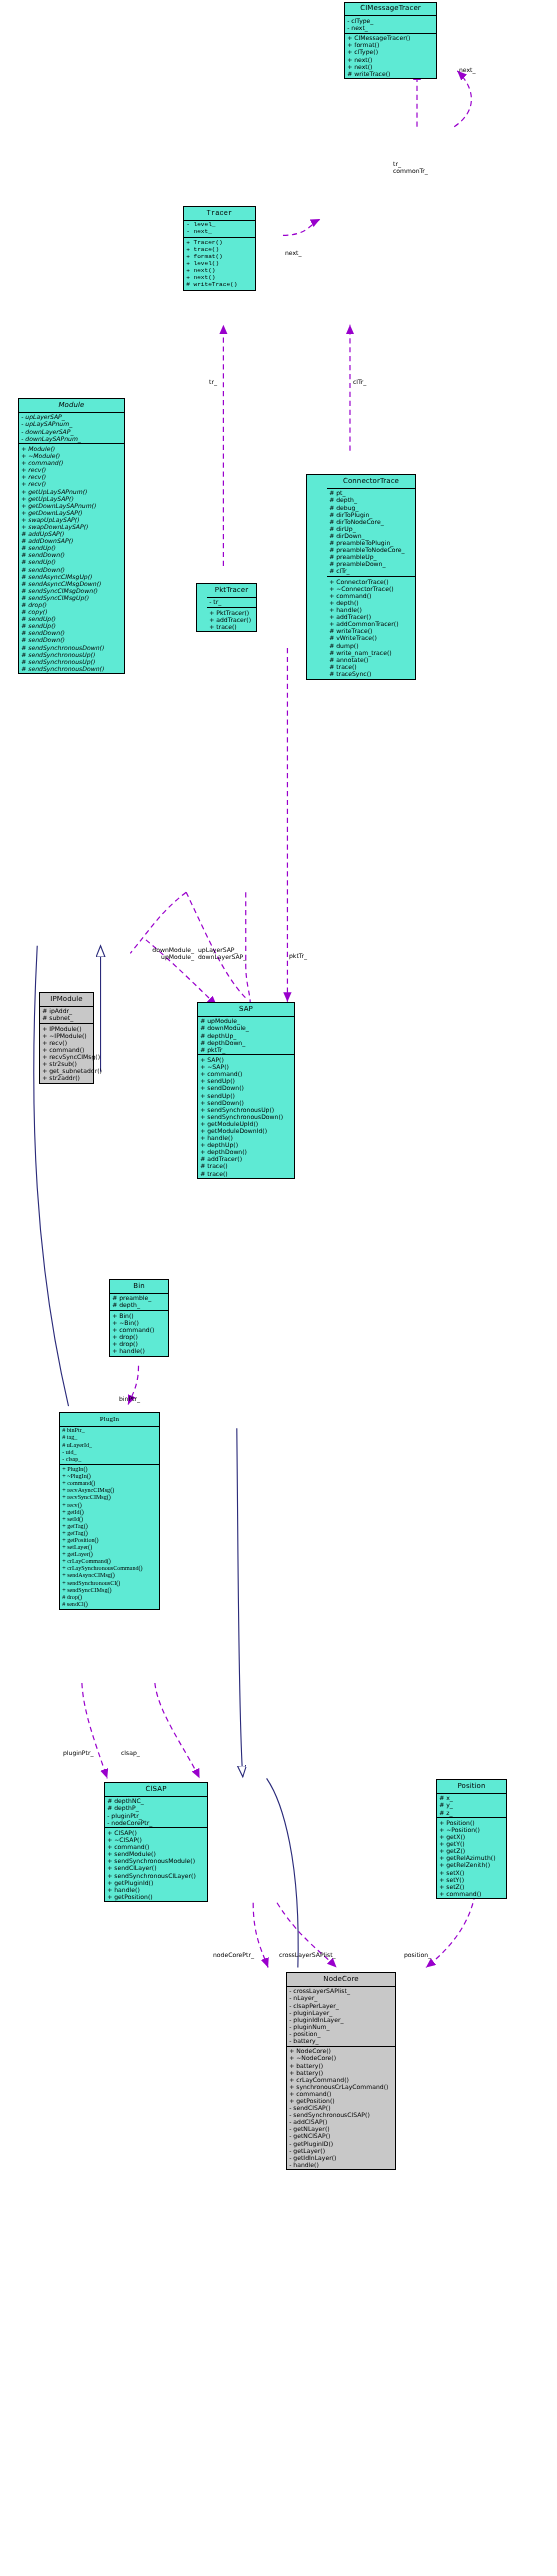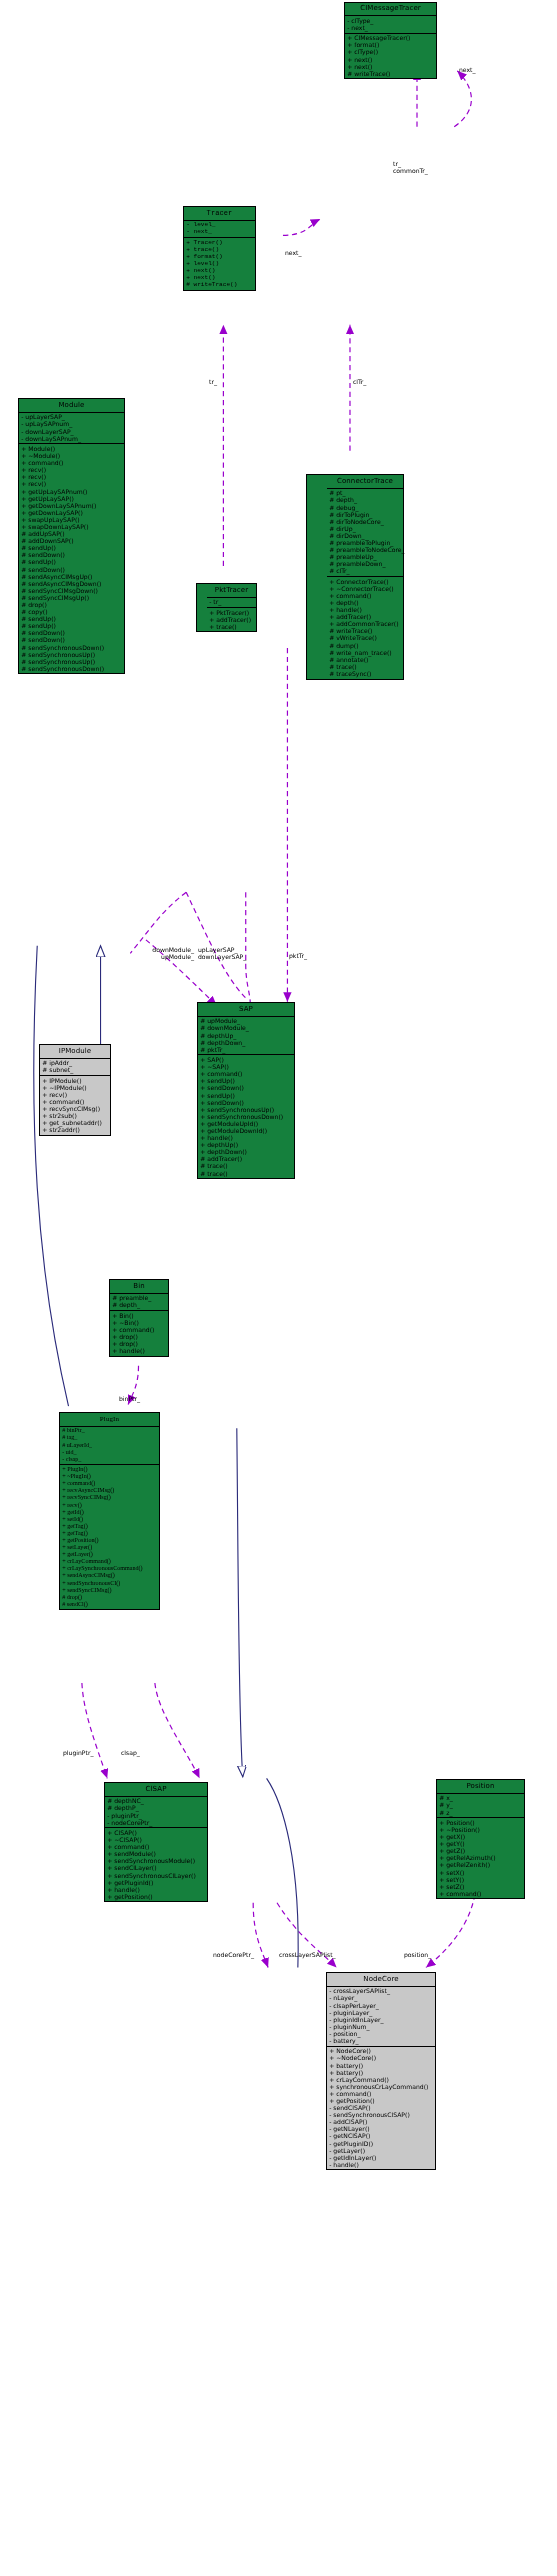--- a/index.html
+++ b/index.html
@@ -1,19 +1,19 @@
 <!DOCTYPE html>
 <html style="font-size:12px"><head>
 <meta charset="utf-8">
 <style>
   html,body{margin:0;padding:0;background:#ffffff;}
   body{font-family:"DejaVu Sans",sans-serif;}
   #canvas{position:relative;width:557px;height:2576px;background:#fff;overflow:hidden;}
   svg.edges{position:absolute;left:0;top:0;width:557px;height:2576px;pointer-events:none;}
-  .uml{position:absolute;border:0.7px solid #000;background:#15803d;box-sizing:border-box;}
+  .uml{position:absolute;border:0.7px solid #000;background:#5eead4;box-sizing:border-box;}
   .uml.shaded{background:#c8c8c8;}
   .uml .title{
     text-align:center;font-size:7px;line-height:9.7px;padding:1.5px 3px;
     border-bottom:0.7px solid #000;white-space:nowrap;color:#000;letter-spacing:0.1px;
   }
   .uml .compartment{border-bottom:0.7px solid #000;padding:0.7px 2.2px 1.5px 2.2px;}
   .uml .compartment:last-child{border-bottom:none;}
   .uml .row{font-size:6.1px;line-height:7.1px;white-space:nowrap;color:#000;}
   .edgelabel{position:absolute;font-size:6.1px;line-height:7.1px;color:#000;white-space:nowrap;}
   .edgelabel.r{text-align:right;}
@@ -116,21 +116,21 @@
       <div class="row">+ trace()</div>
       <div class="row">+ format()</div>
       <div class="row">+ level()</div>
       <div class="row">+ next()</div>
       <div class="row">+ next()</div>
       <div class="row"># writeTrace()</div>
     </div>
   </div>
 
 
-  <div class="uml" style="left:18px;top:398px;width:107px;">
+  <div class="uml" style="left:18px;top:398px;width:107px;font-style:italic;">
     <div class="title">Module</div>
     <div class="compartment">
       <div class="row">- upLayerSAP_</div>
       <div class="row">- upLaySAPnum_</div>
       <div class="row">- downLayerSAP_</div>
       <div class="row">- downLaySAPnum_</div>
     </div>
     <div class="compartment">
       <div class="row">+ Module()</div>
       <div class="row">+ ~Module()</div>
@@ -172,21 +172,21 @@
     <div class="compartment">
       <div class="row">- tr_</div>
     </div>
     <div class="compartment">
       <div class="row">+ PktTracer()</div>
       <div class="row">+ addTracer()</div>
       <div class="row">+ trace()</div>
     </div>
   </div>
 
-  <div class="uml" style="left:306px;top:474px;width:98px;padding-left:20px;">
+  <div class="uml" style="left:306px;top:474px;width:110px;padding-left:20px;">
     <div class="title">ConnectorTrace</div>
     <div class="compartment">
       <div class="row"># pt_</div>
       <div class="row"># depth_</div>
       <div class="row"># debug_</div>
       <div class="row"># dirToPlugin_</div>
       <div class="row"># dirToNodeCore_</div>
       <div class="row"># dirUp_</div>
       <div class="row"># dirDown_</div>
       <div class="row"># preambleToPlugin_</div>
@@ -236,21 +236,21 @@
       <div class="row">+ getModuleDownId()</div>
       <div class="row">+ handle()</div>
       <div class="row">+ depthUp()</div>
       <div class="row">+ depthDown()</div>
       <div class="row"># addTracer()</div>
       <div class="row"># trace()</div>
       <div class="row"># trace()</div>
     </div>
   </div>
 
-  <div class="uml shaded" style="left:39px;top:1044px;width:72px;">
+  <div class="uml shaded" style="left:39px;top:992px;width:55px;">
     <div class="title">IPModule</div>
     <div class="compartment">
       <div class="row"># ipAddr_</div>
       <div class="row"># subnet_</div>
     </div>
     <div class="compartment">
       <div class="row">+ IPModule()</div>
       <div class="row">+ ~IPModule()</div>
       <div class="row">+ recv()</div>
       <div class="row">+ command()</div>
@@ -325,21 +325,21 @@
       <div class="row">+ sendModule()</div>
       <div class="row">+ sendSynchronousModule()</div>
       <div class="row">+ sendClLayer()</div>
       <div class="row">+ sendSynchronousClLayer()</div>
       <div class="row">+ getPluginId()</div>
       <div class="row">+ handle()</div>
       <div class="row">+ getPosition()</div>
     </div>
   </div>
 
-  <div class="uml" style="left:436px;top:1779px;width:89px;">
+  <div class="uml" style="left:436px;top:1779px;width:71px;">
     <div class="title">Position</div>
     <div class="compartment">
       <div class="row"># x_</div>
       <div class="row"># y_</div>
       <div class="row"># z_</div>
     </div>
     <div class="compartment">
       <div class="row">+ Position()</div>
       <div class="row">+ ~Position()</div>
       <div class="row">+ getX()</div>
@@ -347,21 +347,21 @@
       <div class="row">+ getZ()</div>
       <div class="row">+ getRelAzimuth()</div>
       <div class="row">+ getRelZenith()</div>
       <div class="row">+ setX()</div>
       <div class="row">+ setY()</div>
       <div class="row">+ setZ()</div>
       <div class="row">+ command()</div>
     </div>
   </div>
 
-  <div class="uml shaded" style="left:286px;top:1972px;width:110px;margin-left:40px;">
+  <div class="uml shaded" style="left:286px;top:1972px;width:110px;">
     <div class="title">NodeCore</div>
     <div class="compartment">
       <div class="row">- crossLayerSAPlist_</div>
       <div class="row">- nLayer_</div>
       <div class="row">- clsapPerLayer_</div>
       <div class="row">- pluginLayer_</div>
       <div class="row">- pluginIdInLayer_</div>
       <div class="row">- pluginNum_</div>
       <div class="row">- position_</div>
       <div class="row">- battery_</div>

